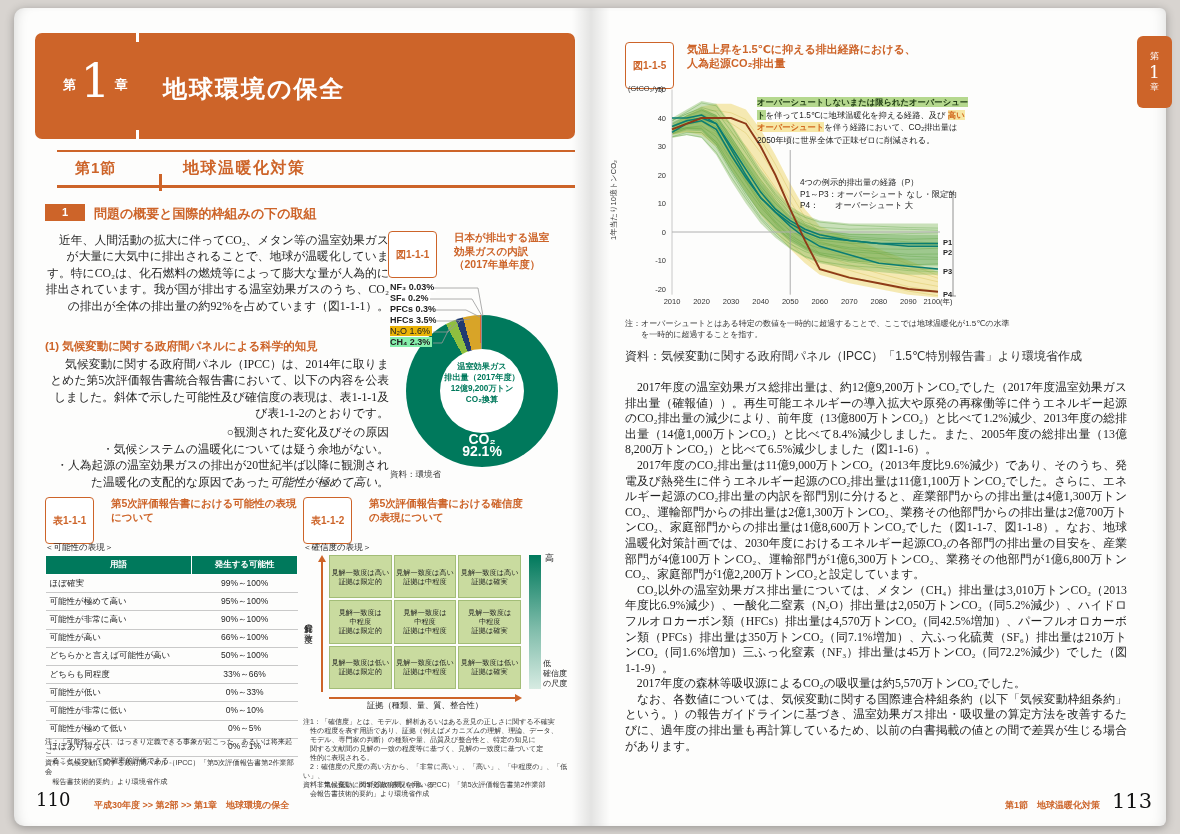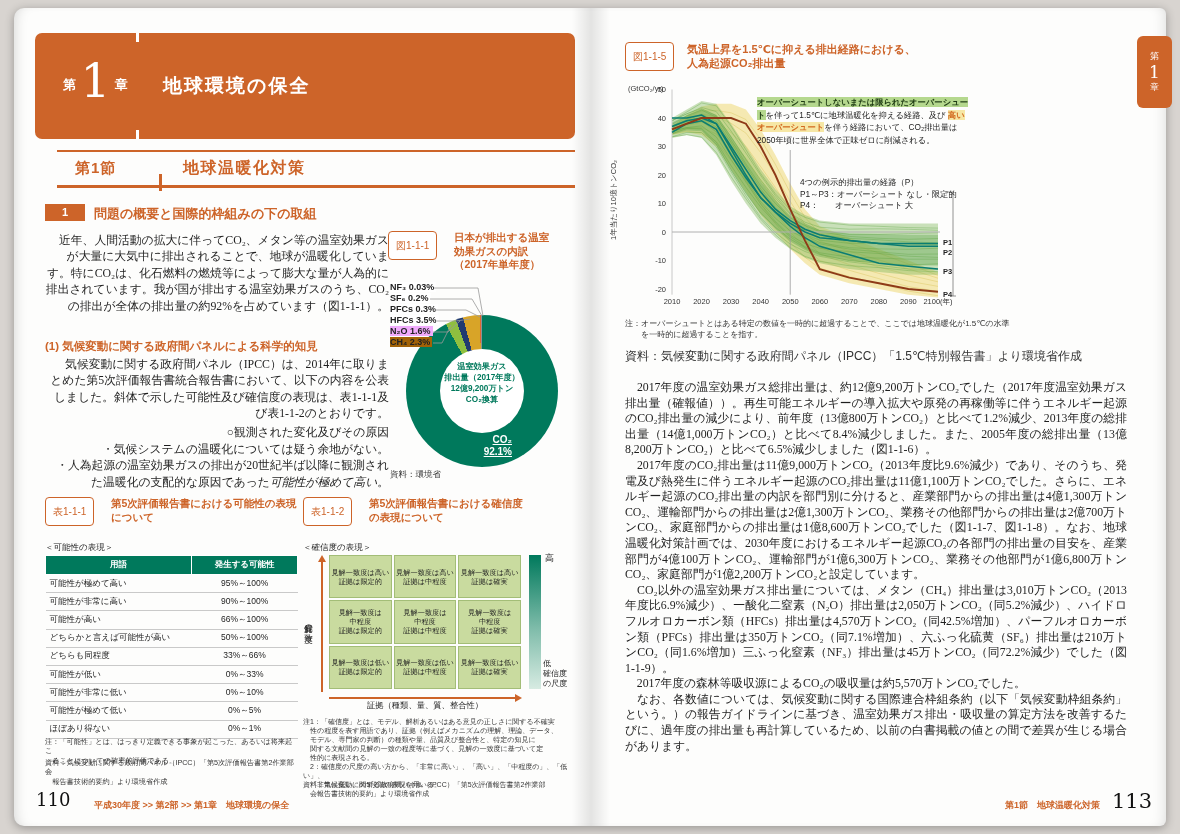--- a/index.html
+++ b/index.html
@@ -12,21 +12,21 @@
           inset 10px 0 14px -10px rgba(0,0,0,.18), inset -10px 0 14px -10px rgba(0,0,0,.15);z-index:1;}
   .spine{position:absolute;left:572px;top:8px;width:38px;height:818px;z-index:5;pointer-events:none;
          background:linear-gradient(to right,rgba(0,0,0,0),rgba(0,0,0,0.10) 50%,rgba(0,0,0,0));}
   .z{z-index:2;}
   .jp{font-family:"Liberation Serif","DejaVu Serif",serif;}
   .just{text-align:justify;}
   .pre{white-space:pre-line;}
   .ac{color:var(--ac);}
   .banner{background:var(--ac);border-radius:7px;}
   .fig-tag{display:inline-block;border:1.5px solid var(--ac);border-radius:4px;color:var(--ac);
-           font-weight:normal;font-size:10px;padding:7px 7px;background:#fff;line-height:13px;}
+           font-weight:bold;font-size:10px;padding:16px 7px;background:#fff;line-height:13px;}
   .fig-title{color:var(--ac);font-weight:bold;font-size:10.5px;line-height:13.5px;}
   .note{font-size:7.2px;line-height:9.4px;color:#333;}
   .bodytxt{font-size:11.8px;line-height:16.4px;color:#1e1e1e;text-align:right;}
   .rbody{font-size:11.8px;line-height:15.6px;color:#1e1e1e;margin:0;}
   table.lik{border-collapse:collapse;width:253px;font-size:8.5px;}
   table.lik th{background:var(--gr);color:#fff;font-weight:bold;padding:3px 2px;border:1px solid #fff;}
   table.lik td{border-bottom:1px solid #c9c9c9;padding:2.6px 4px;color:#222;}
   table.lik td.v{text-align:center;}
   .mgrid{display:grid;grid-template-columns:repeat(3,1fr);gap:2px;}
   .mcell{background:#c9db9f;border:1px solid #a3bd77;font-size:7.2px;line-height:9px;
@@ -48,21 +48,21 @@
 <div class="spread"></div>
 
 <div class="abs z banner" style="left:35px;top:33px;width:540px;height:106px;">
   <div class="abs" style="left:28px;top:24px;color:#fff;">
     <span style="font-size:13px;font-weight:bold;">第</span>
     <span class="seriff" style="font-size:47px;line-height:47px;vertical-align:-8px;">1</span>
     <span style="font-size:13px;font-weight:bold;">章</span>
   </div>
   <div class="abs" style="left:101px;top:0;width:3px;height:9px;background:#fff;"></div>
   <div class="abs" style="left:101px;top:97px;width:3px;height:9px;background:#fff;"></div>
-  <div class="abs" style="left:128px;top:40px;font-size:19px;font-weight:bold;color:#fff;letter-spacing:2px;">地球環境の保全</div>
+  <div class="abs" style="left:128px;top:40px;font-size:24px;font-weight:bold;color:#fff;letter-spacing:2px;">地球環境の保全</div>
 </div>
 
 <div class="abs z" style="left:57px;top:150px;width:518px;height:33px;border-top:2px solid var(--ac);border-bottom:3px solid var(--ac);">
   <div class="abs ac" style="left:18px;top:7px;font-size:15px;font-weight:bold;letter-spacing:1px;">第1節</div>
   <div class="abs" style="left:102px;top:22px;width:3px;height:17px;background:var(--ac);"></div>
   <div class="abs ac" style="left:126px;top:6px;font-size:16px;font-weight:bold;letter-spacing:1.5px;font-family:Liberation Serif, serif;">地球温暖化対策</div>
 </div>
 
 <div class="abs z" style="left:45px;top:204px;width:40px;height:17px;background:var(--ac);color:#fff;text-align:center;font-size:11px;font-weight:bold;line-height:17px;">1</div>
 <div class="abs z ac" style="left:94px;top:205px;font-size:13px;font-weight:bold;">問題の概要と国際的枠組みの下の取組</div>
@@ -80,29 +80,29 @@
   <span class="fig-tag">図1-1-1</span>
   <div class="abs fig-title pre" style="left:66px;top:0;width:124px;">日本が排出する温室
 効果ガスの内訳
 （2017年単年度）</div>
   <div class="abs" id="donut" style="left: 18px; top: 84px; width: 152px; height: 152px; border-radius: 50%; background: conic-gradient(rgb(0, 121, 92) 0%, rgb(0, 121, 92) 92.1%, rgb(143, 191, 63) 92.1%, rgb(143, 191, 63) 94.4%, rgb(32, 58, 112) 94.4%, rgb(32, 58, 112) 96%, rgb(216, 164, 40) 96%, rgb(216, 164, 40) 99.5%, rgb(224, 102, 47) 99.5%, rgb(224, 102, 47) 99.8%, rgb(140, 146, 150) 99.8%, rgb(140, 146, 150) 100%, rgb(200, 204, 204) 100%, rgb(200, 204, 204) 100%, rgb(200, 204, 204) 100%);"></div>
   <div class="abs" style="left:52px;top:118px;width:84px;height:84px;border-radius:50%;background:#fff;"></div>
   <div class="abs pre" style="left:42px;top:130px;width:104px;text-align:center;font-size:8.2px;line-height:11px;font-weight:bold;color:var(--gr);">温室効果ガス
 排出量（2017年度）
 12億9,200万トン
 CO₂換算</div>
-  <div class="abs pre" style="left:64px;top:203px;width:60px;text-align:right;font-size:10px;line-height:11.5px;font-weight:bold;color:#fff;text-decoration:underline;">CO₂
+  <div class="abs pre" style="left:64px;top:203px;width:60px;text-align:center;font-size:14px;line-height:11.5px;font-weight:bold;color:#fff;">CO₂
 92.1%</div>
   <div class="abs" id="callouts" style="left:0;top:0;width:190px;height:130px;">
       <div style="position: absolute; left: 2px; top: 51px; font-size: 9px; font-weight: bold; color: rgb(34, 34, 34); background: rgb(255, 255, 255); padding-right: 2px;">NF₃ 0.03%</div>
       <div style="position: absolute; left: 2px; top: 62px; font-size: 9px; font-weight: bold; color: rgb(34, 34, 34); background: rgb(255, 255, 255); padding-right: 2px;">SF₆ 0.2%</div>
       <div style="position: absolute; left: 2px; top: 73px; font-size: 9px; font-weight: bold; color: rgb(34, 34, 34); background: rgb(255, 255, 255); padding-right: 2px;">PFCs 0.3%</div>
       <div style="position: absolute; left: 2px; top: 84px; font-size: 9px; font-weight: bold; color: rgb(34, 34, 34); background: rgb(255, 255, 255); padding-right: 2px;">HFCs 3.5%</div>
-      <div style="position: absolute; left: 2px; top: 95px; font-size: 9px; font-weight: bold; color: rgb(34, 34, 34); background: #f0abfc; padding-right: 2px;">N₂O 1.6%</div>
-      <div style="position: absolute; left: 2px; top: 106px; font-size: 9px; font-weight: bold; color: rgb(34, 34, 34); background: #a16207; padding-right: 2px;">CH₄ 2.3%</div>
+      <div style="position: absolute; left: 2px; top: 95px; font-size: 9px; font-weight: normal; color: rgb(34, 34, 34); background: #eab308; padding-right: 2px;">N₂O 1.6%</div>
+      <div style="position: absolute; left: 2px; top: 106px; font-size: 9px; font-weight: bold; color: rgb(34, 34, 34); background: #86efac; padding-right: 2px;">CH₄ 2.3%</div>
     </div>
   <svg class="abs" width="190" height="130" style="left:0;top:0;">
     <g stroke="#999" stroke-width="0.8" fill="none">
       <polyline points="46,57 90,57 95,85"></polyline>
       <polyline points="42,68 84,68 94,85"></polyline>
       <polyline points="47,79 78,79 92,86"></polyline>
       <polyline points="49,90 68,90 82,88"></polyline>
       <polyline points="45,101 60,101 72,90"></polyline>
       <polyline points="45,112 54,112 63,94"></polyline>
     </g>
@@ -116,20 +116,24 @@
 について</div>
   <div class="abs" style="left:0;top:45px;font-size:8.5px;color:#222;">＜可能性の表現＞</div>
   <table class="lik abs" style="left:0;top:58px;">
     <thead>
         <tr>
       <th style="width:58%;">用語</th>
       <th>発生する可能性</th>
     </tr>
       </thead>
     <tbody id="lik-body">
+        <tr>
+          <td>ほぼ確実</td>
+          <td class="v">99%～100%</td>
+        </tr>
         <tr>
           <td>可能性が極めて高い</td>
           <td class="v">95%～100%</td>
         </tr>
         <tr>
           <td>可能性が非常に高い</td>
           <td class="v">90%～100%</td>
         </tr>
         <tr>
           <td>可能性が高い</td>

